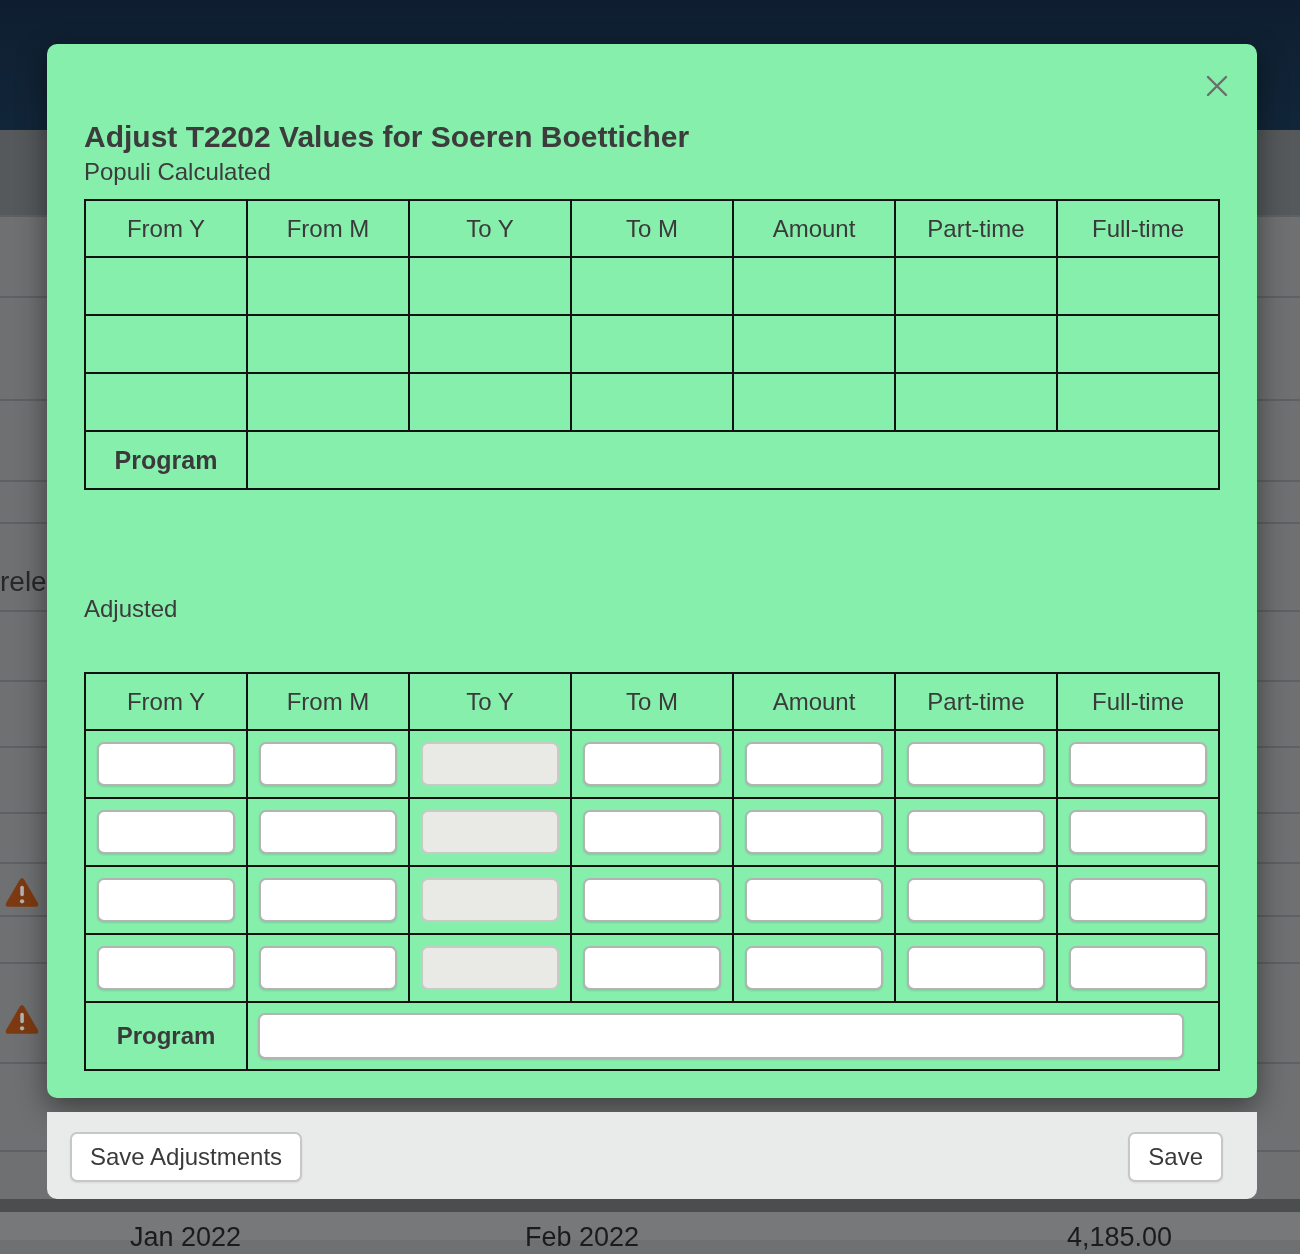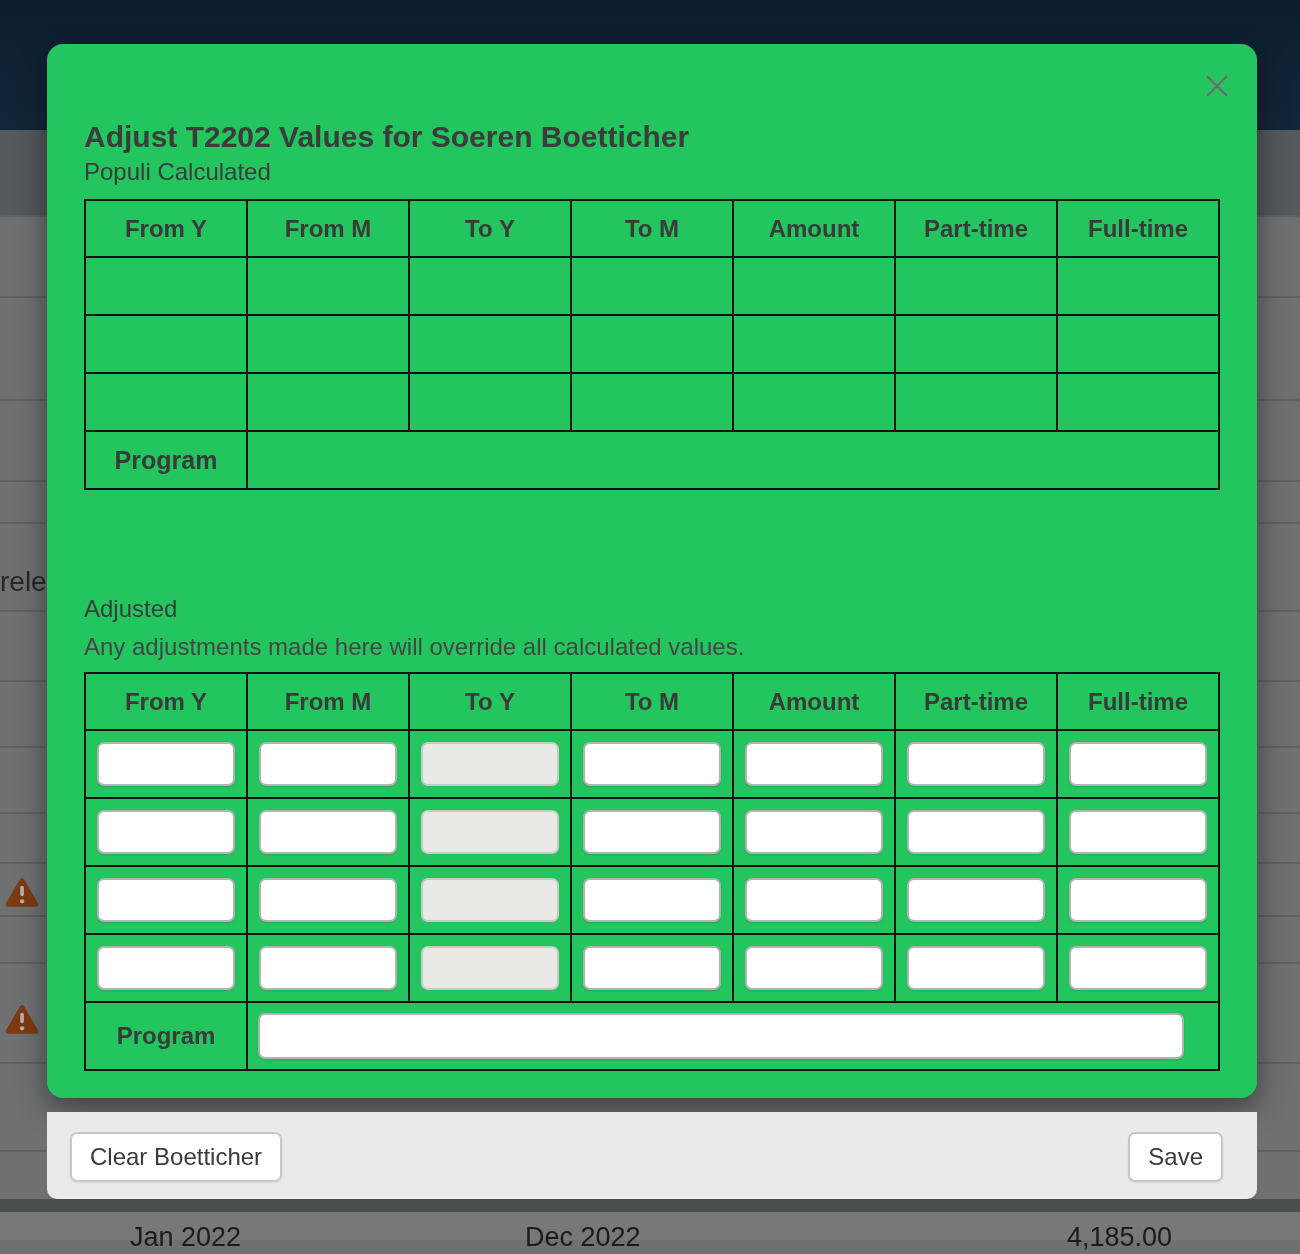--- a/index.html
+++ b/index.html
@@ -37,21 +37,21 @@
     background:#767879; color:#1a1b1c; font-size:27px;
   }
   .bottom-row span { position:absolute; top:10px; }
   .cell-jan { left:130px; }
   .cell-dec { left:525px; }
   .cell-amt { right:128px; }
 
   
   .modal {
     position:absolute; left:47px; top:44px; width:1210px; height:1054px;
-    background:#22c55e; border-radius:16px;
+    background:#86efac; border-radius:10px;
     box-shadow: 0 10px 30px rgba(0,0,0,0.45);
   }
   .modal-title {
     position:absolute; left:37px; top:76px;
     font-size:30px; font-weight:bold; color:#3c3c3c;
   }
   .close-btn {
     position:absolute; top:22px; right:20px; width:40px; height:40px;
     cursor:pointer; display:flex; align-items:center; justify-content:center;
     background:none; border:none;
@@ -70,21 +70,21 @@
   table.grid {
     position:absolute; left:37px; width:1136px;
     border-collapse:collapse; table-layout:fixed;
   }
   .t-calc { top:155px; }
   .t-adj  { top:628px; }
   table.grid th, table.grid td {
     border:2px solid #121212; text-align:center; vertical-align:middle;
     color:#3a3a3a; overflow:hidden;
   }
-  table.grid th { height:57px; font-size:24px; font-weight:bold; }
+  table.grid th { height:57px; font-size:24px; font-weight:normal; }
   .t-calc td { height:58px; font-size:25px; }
   .t-adj td.in-row { height:68px; }
   .t-adj td.prog-row { height:68px; }
   .prog-label { font-weight:bold; font-size:24px; }
   .t-calc td.prog-val { text-align:left; }
 
   .cell-input {
     width:138px; height:44px; border:2px solid #b3b3b3; border-radius:7px;
     background:#ffffff; box-shadow:0 1px 2px rgba(0,0,0,0.12);
     font-family:"Liberation Sans", sans-serif; font-size:22px; color:#3a3a3a;
@@ -148,21 +148,21 @@
     <svg width="34" height="31" viewBox="0 0 24 21">
       <path d="M13.6 1.5 L23.1 17.7 Q24.3 20.5 21.4 20.6 L2.6 20.6 Q-0.3 20.5 0.9 17.7 L10.4 1.5 Q12 -0.8 13.6 1.5 Z" fill="#7d3a12"></path>
       <rect x="10.8" y="5.8" width="2.5" height="7.4" rx="1.25" fill="#b2b5b6"></rect>
       <circle cx="12.05" cy="16.7" r="1.5" fill="#b2b5b6"></circle>
     </svg>
   </span>
 
   <div class="bottom-shadow"></div>
   <div class="bottom-row">
     <span class="cell-jan">Jan 2022</span>
-    <span class="cell-dec">Dec 2022</span>
+    <span class="cell-dec">Feb 2022</span>
     <span class="cell-amt">4,185.00</span>
   </div>
 </div>
 
 <div class="modal">
 
   <h1 class="modal-title">Adjust T2202 Values for Soeren Boetticher</h1>
 
   <button class="close-btn" aria-label="Close">
     <svg width="34" height="34" viewBox="0 0 34 34">
@@ -213,21 +213,20 @@
           <td></td>
       </tr>
       <tr>
         <td class="prog-label">Program</td>
         <td class="prog-val" colspan="6"></td>
       </tr>
     </tbody>
   </table>
 
   <h2 class="section-heading h-adj">Adjusted</h2>
-  <p class="section-note">Any adjustments made here will override all calculated values.</p>
 
   <table class="grid t-adj">
     <thead>
       <tr>
         <th>From Y</th>
         <th>From M</th>
         <th>To Y</th>
         <th>To M</th>
         <th>Amount</th>
         <th>Part-time</th>
@@ -274,16 +273,16 @@
       <tr>
         <td class="prog-label prog-row">Program</td>
         <td class="prog-row" colspan="6">
           <input class="program-input" type="text" style="">
         </td>
       </tr>
     </tbody>
   </table>
 
   <div class="modal-footer">
-    <button class="btn btn-clear">Clear Boetticher</button>
+    <button class="btn btn-clear">Save Adjustments</button>
     <button class="btn btn-save">Save</button>
   </div>
 </div>
 
 </body></html>

